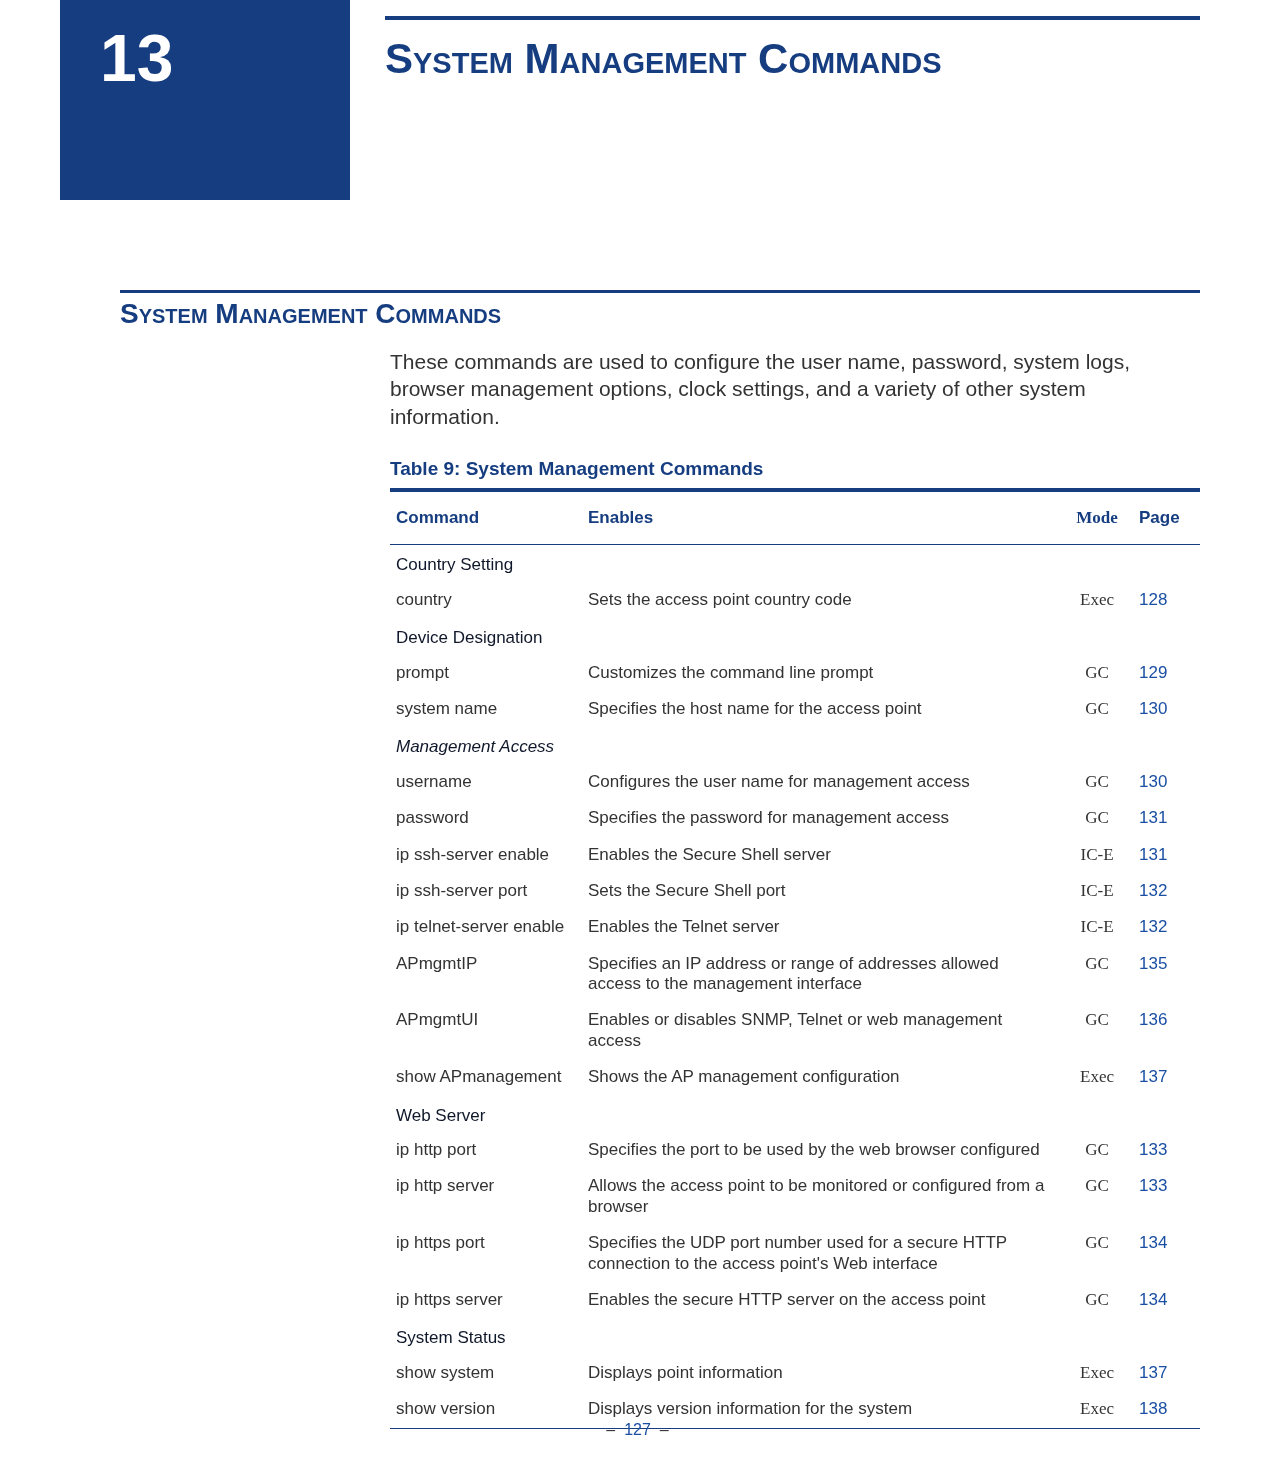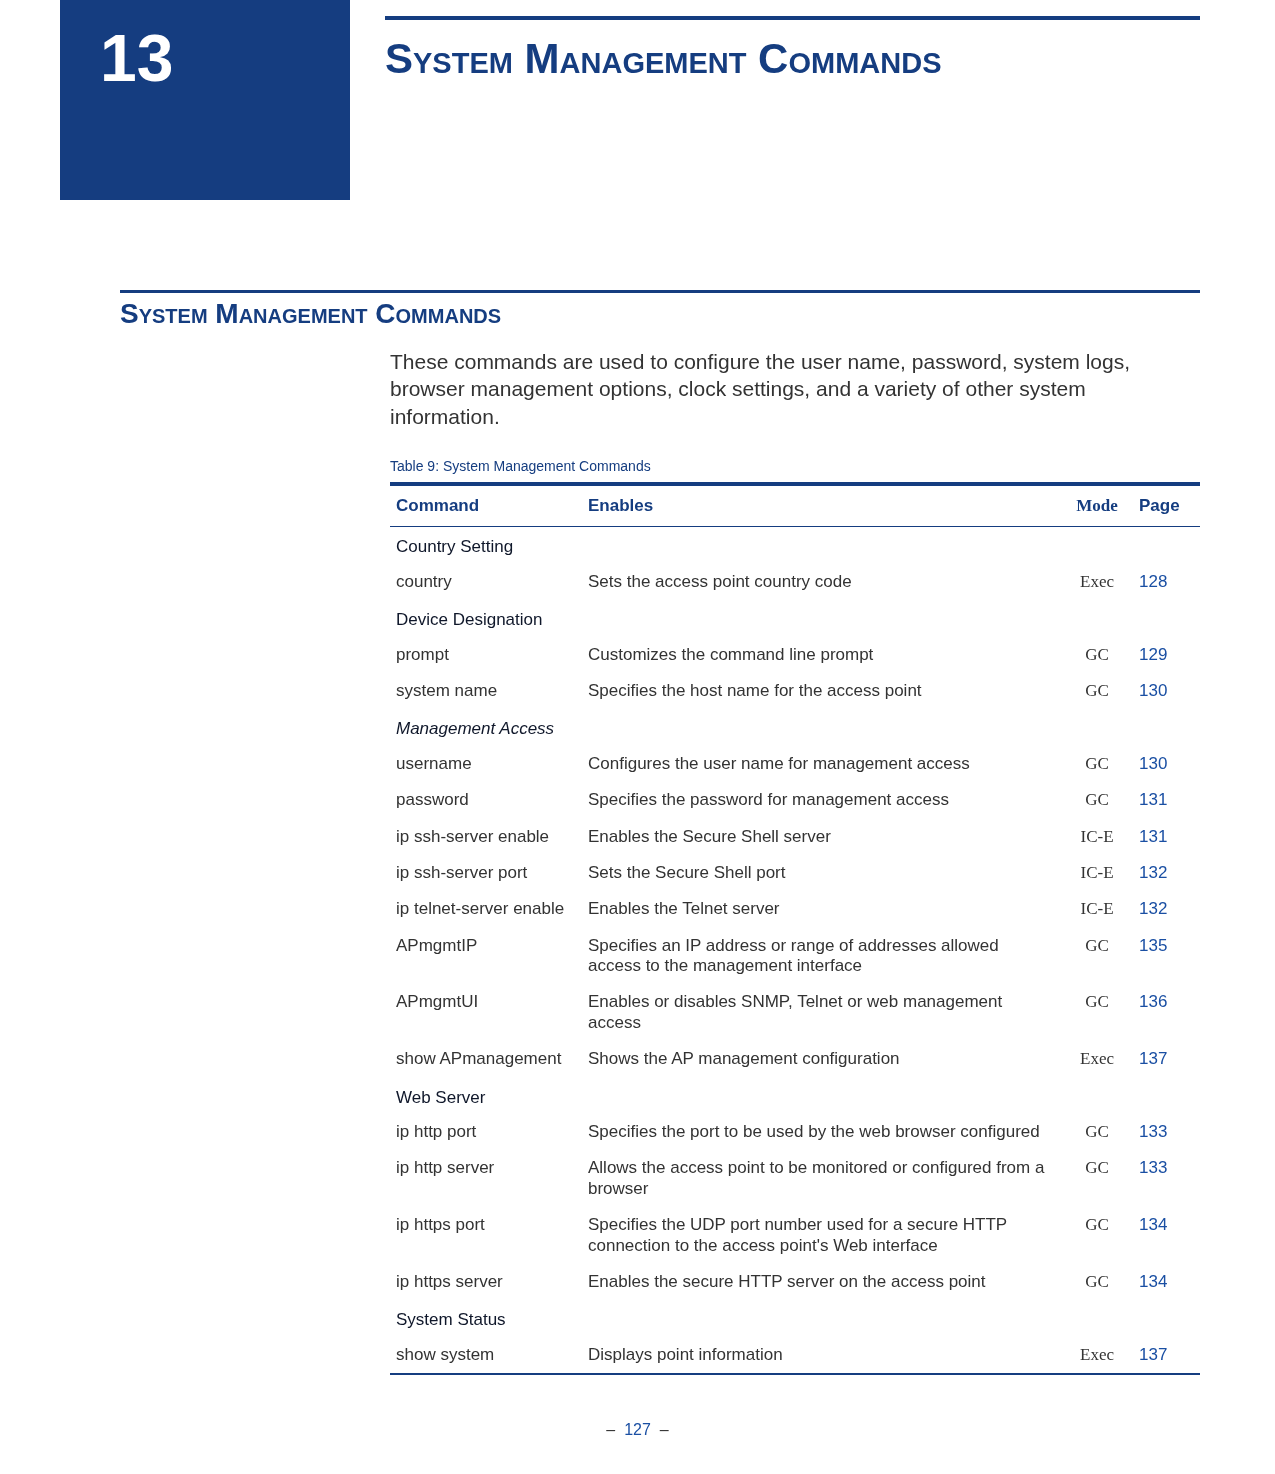--- a/index.html
+++ b/index.html
@@ -77,42 +77,42 @@
     font-size: 21px;
     line-height: 1.3;
     color: #333333;
     margin-bottom: 28px;
   }
   .table-wrap {
     margin-left: 270px;
   }
   .table-caption {
     color: #153d80;
-    font-weight: normal;
-    font-size: 14px;
+    font-weight: bold;
+    font-size: 19px;
     margin-bottom: 8px;
   }
   .thick-rule {
     height: 4px;
     background: #153d80;
   }
   .thin-rule {
     height: 1.5px;
     background: #153d80;
   }
   table {
     width: 100%;
     border-collapse: collapse;
     font-size: 17px;
   }
   thead th {
     text-align: left;
     color: #153d80;
     font-weight: bold;
-    padding: 10px 6px;
+    padding: 16px 6px;
     vertical-align: top;
   }
   tbody td {
     text-align: left;
     padding: 8px 6px 8px 6px;
     vertical-align: top;
     color: #333333;
     line-height: 1.2;
   }
   tbody tr.section-row td {
@@ -276,20 +276,26 @@
             </tr>
             <tr class="section-row">
               <td colspan="4">System Status</td>
             </tr>
             <tr>
               <td class="col-command">show system</td>
               <td class="col-function">Displays point information</td>
               <td class="col-mode">Exec</td>
               <td class="col-page page-link">137</td>
             </tr>
+            <tr>
+              <td class="col-command">show version</td>
+              <td class="col-function">Displays version information for the system</td>
+              <td class="col-mode">Exec</td>
+              <td class="col-page page-link">138</td>
+            </tr>
           </tbody>
       </table>
       <div class="thin-rule"></div>
     </div>
   </div>
 
   <div class="footer">
     <span>–</span>&nbsp;&nbsp;<span class="pn">127</span>&nbsp;&nbsp;<span>–</span>
   </div>
 </div>

